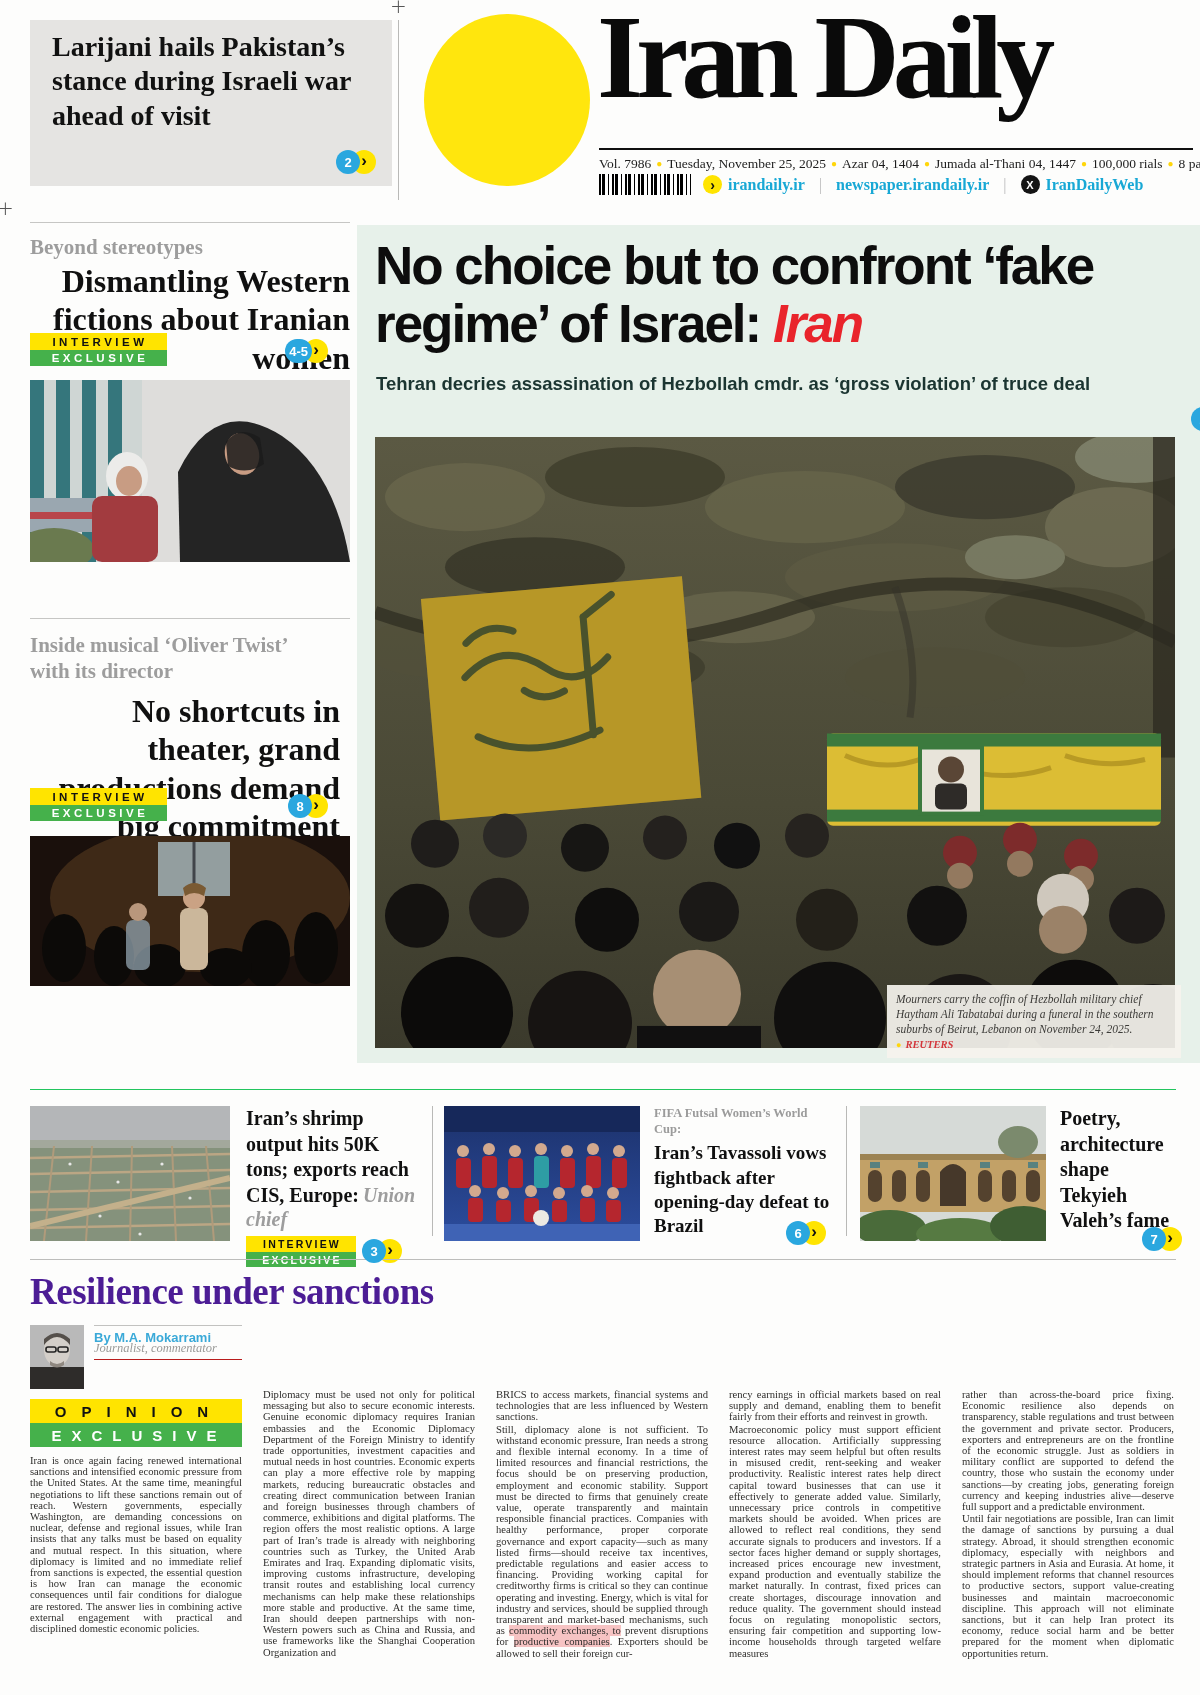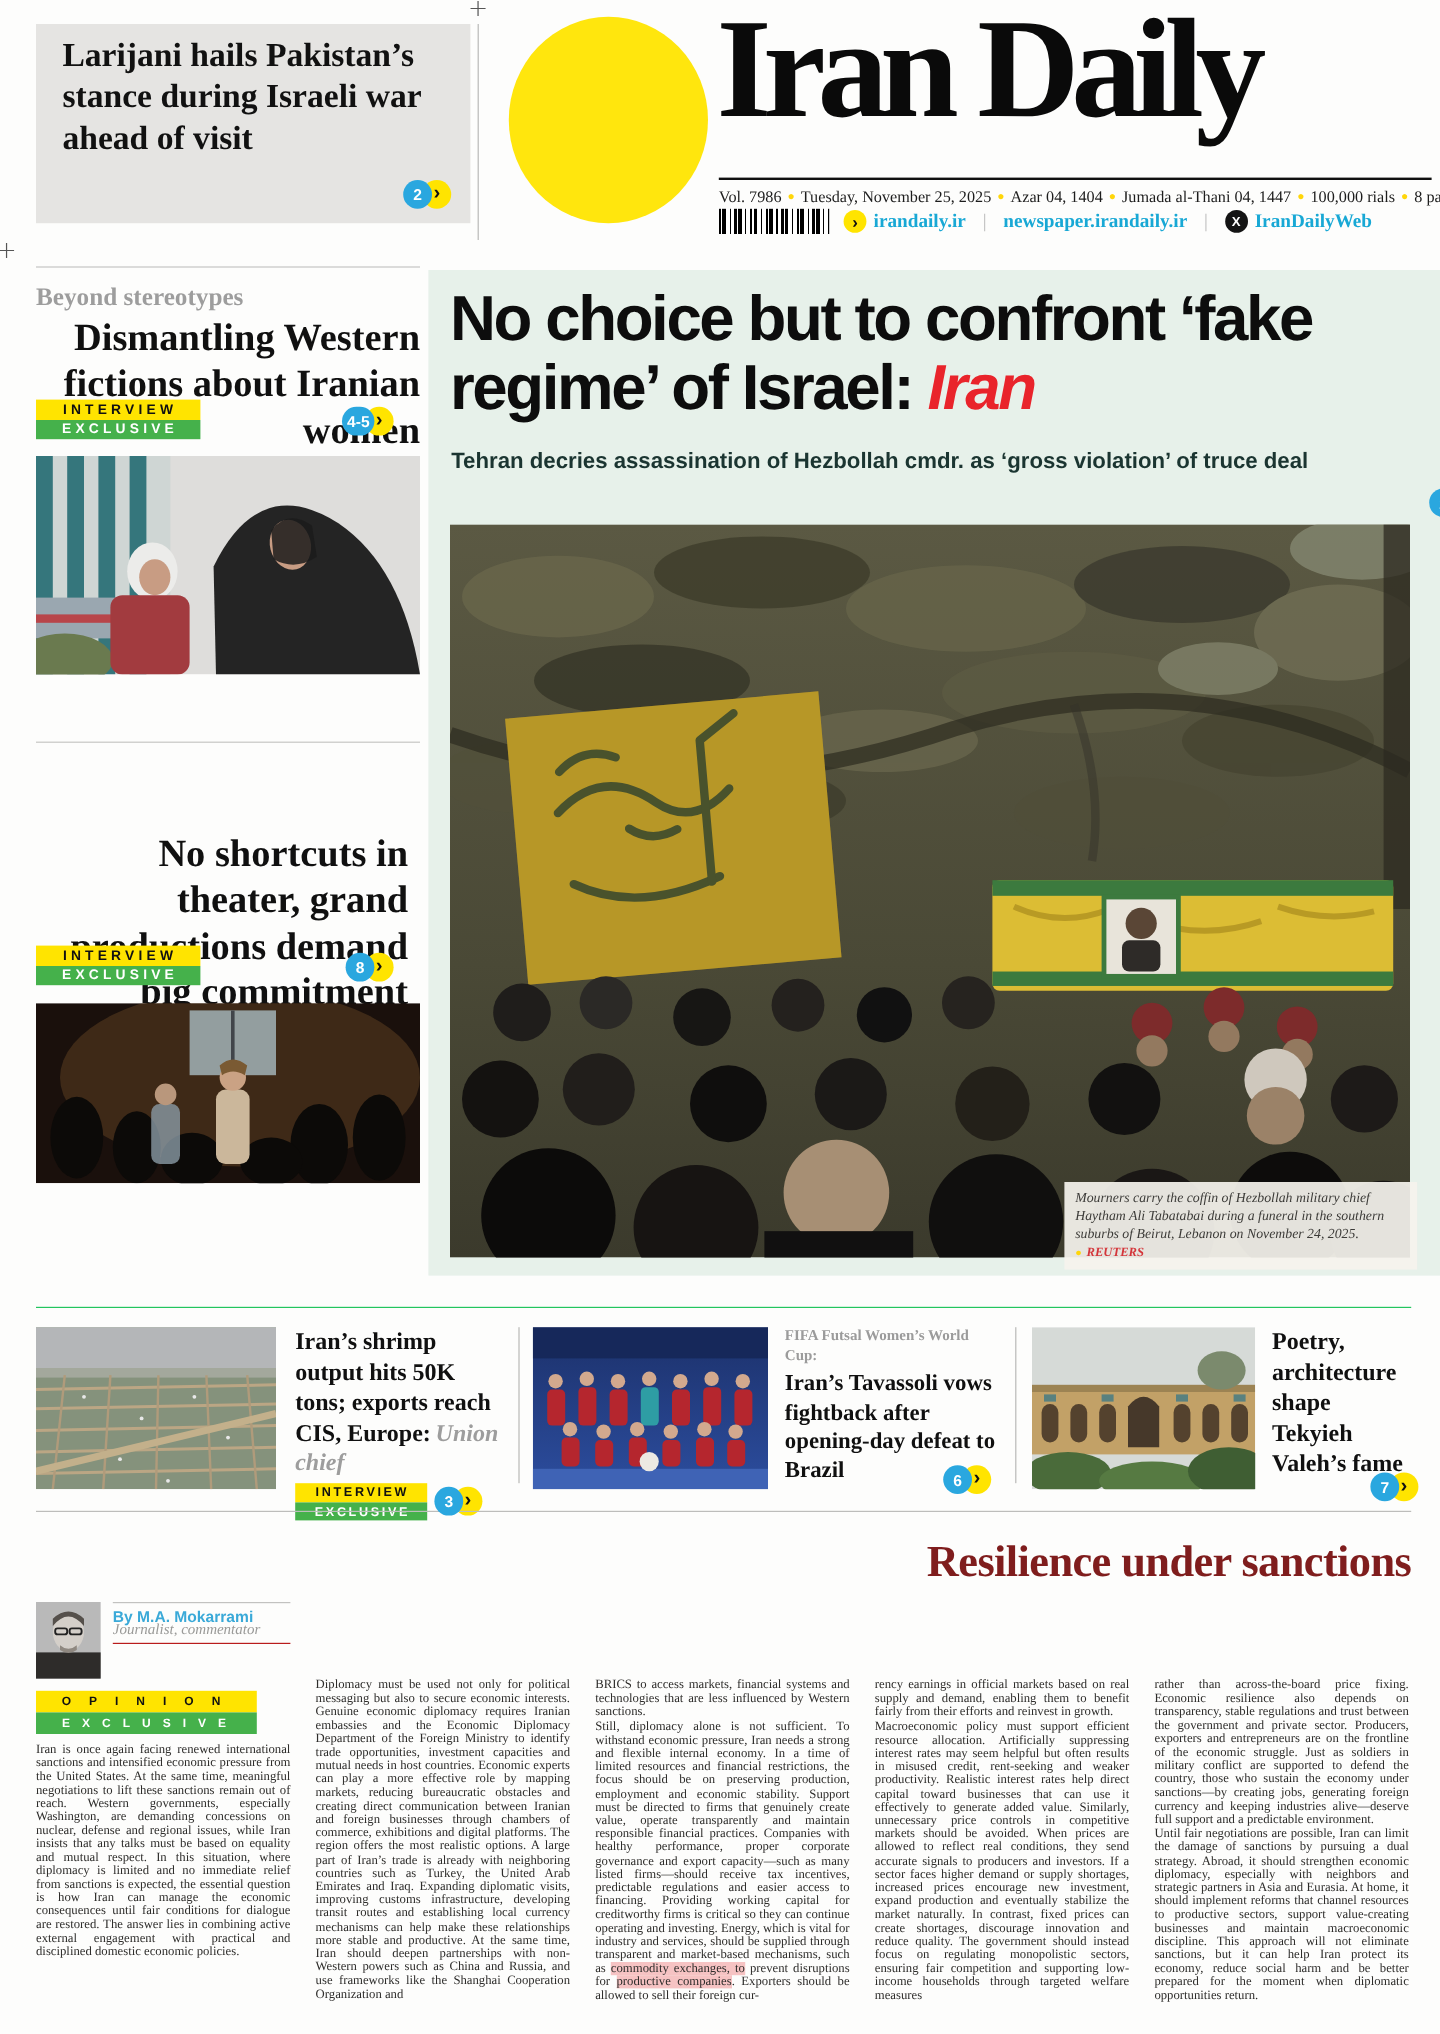--- a/index.html
+++ b/index.html
@@ -74,31 +74,31 @@
   #strip{left:30px;top:1089px;width:1146px;border-top:1px solid #22c55e;}
   .strip-item{position:absolute;top:16px;display:flex;}
   .sphoto{flex:none;}
   .shead{font-weight:bold;font-size:20px;line-height:1.28;color:#101010;}
   .ssource{color:#9d9d9d;font-style:italic;font-weight:bold;font-size:20px;}
   .skicker{color:#9b9b9b;font-weight:bold;font-size:12.5px;line-height:1.25;margin-bottom:4px;}
   .tags.small .tag{width:108px;letter-spacing:2.2px;font-size:10.5px;padding:2px 0 1.5px 2px;}
 
   
   #opinion{left:30px;top:1259px;width:1146px;border-top:1px solid #bdbdbb;}
-  #op-head{margin:20px 0 8px 0;font-weight:bold;font-size:37px;letter-spacing:-.5px;color:#7f1d1d;text-align:right;}
+  #op-head{margin:10px 0 8px 0;font-weight:bold;font-size:37px;letter-spacing:-.5px;color:#4c1d95;}
   #op-cols{display:flex;gap:21px;}
   .bcol{width:212px;flex:none;text-align:justify;font-size:10.6px;line-height:11.2px;color:#2e2d2b;}
   .bcol p{margin:0 0 1px 0;}
   #author{display:flex;margin:4px 0 10px 0;}
   #author svg{flex:none;}
   #author .meta{flex:1;margin-left:10px;border-top:1px solid #c2c2c0;border-bottom:1px solid #b91c1c;
       padding:6px 0 5px 0;align-self:flex-start;}
   #byline{color:#3aa9d8;font-family:"Liberation Sans",sans-serif;font-weight:bold;font-size:13px;}
   #byrole{color:#9a9a98;font-style:italic;font-size:12.5px;}
-  .bigtags .tag{width:184px;font-size:10px;letter-spacing:15px;padding:4px 0 3px 6px;box-sizing:border-box;}
+  .bigtags .tag{width:212px;font-size:15px;letter-spacing:15px;padding:4px 0 3px 6px;box-sizing:border-box;}
   .bigtags .tag.g{letter-spacing:10px;}
   .hl-pink{background:#f6c3c3;}
 </style>
 </head>
 <body>
 
 <div id="page">
 
   <div class="crop" style="left:390px;top:-6px;">+</div>
   <div class="crop" style="left:-3px;top:196px;">+</div>
@@ -155,20 +155,21 @@
     <ellipse cx="24" cy="170" rx="40" ry="22" fill="#6a7a4f"></ellipse>
     <path d="M150 182 L148 92 Q186 14 252 56 Q305 92 320 182 Z" fill="#242424"></path>
     <ellipse cx="212" cy="74" rx="17" ry="21" fill="#c89c83" transform="rotate(-14 212 74)"></ellipse>
     <path d="M196 62 Q210 44 230 58 L234 84 Q216 96 198 86 Z" fill="#1b1b1b" opacity=".85"></path>
     <ellipse cx="97" cy="96" rx="21" ry="24" fill="#ececea"></ellipse>
     <ellipse cx="99" cy="101" rx="13" ry="15" fill="#c89c83"></ellipse>
     <rect x="62" y="116" width="66" height="66" rx="10" fill="#a23b3f"></rect>
   </svg>
 
   <div class="rule" style="left:30px;top:618px;width:320px;"></div>
+  <div class="abs kicker" style="left:30px;top:632px;width:300px;">Inside musical ‘Oliver Twist’ with its director</div>
   <div class="abs lhead" style="left:30px;top:692px;width:310px;">No shortcuts in theater, grand productions demand big commitment</div>
   <div class="abs" style="left:30px;top:788px;width:320px;">
     <span class="tags">
       <span class="tag y">INTERVIEW</span>
       <span class="tag g">EXCLUSIVE</span>
     </span>
     <span class="pg" style="position:absolute;right:22px;top:6px;">
       <i class="n">8</i>
       <i class="a">›</i>
     </span>

